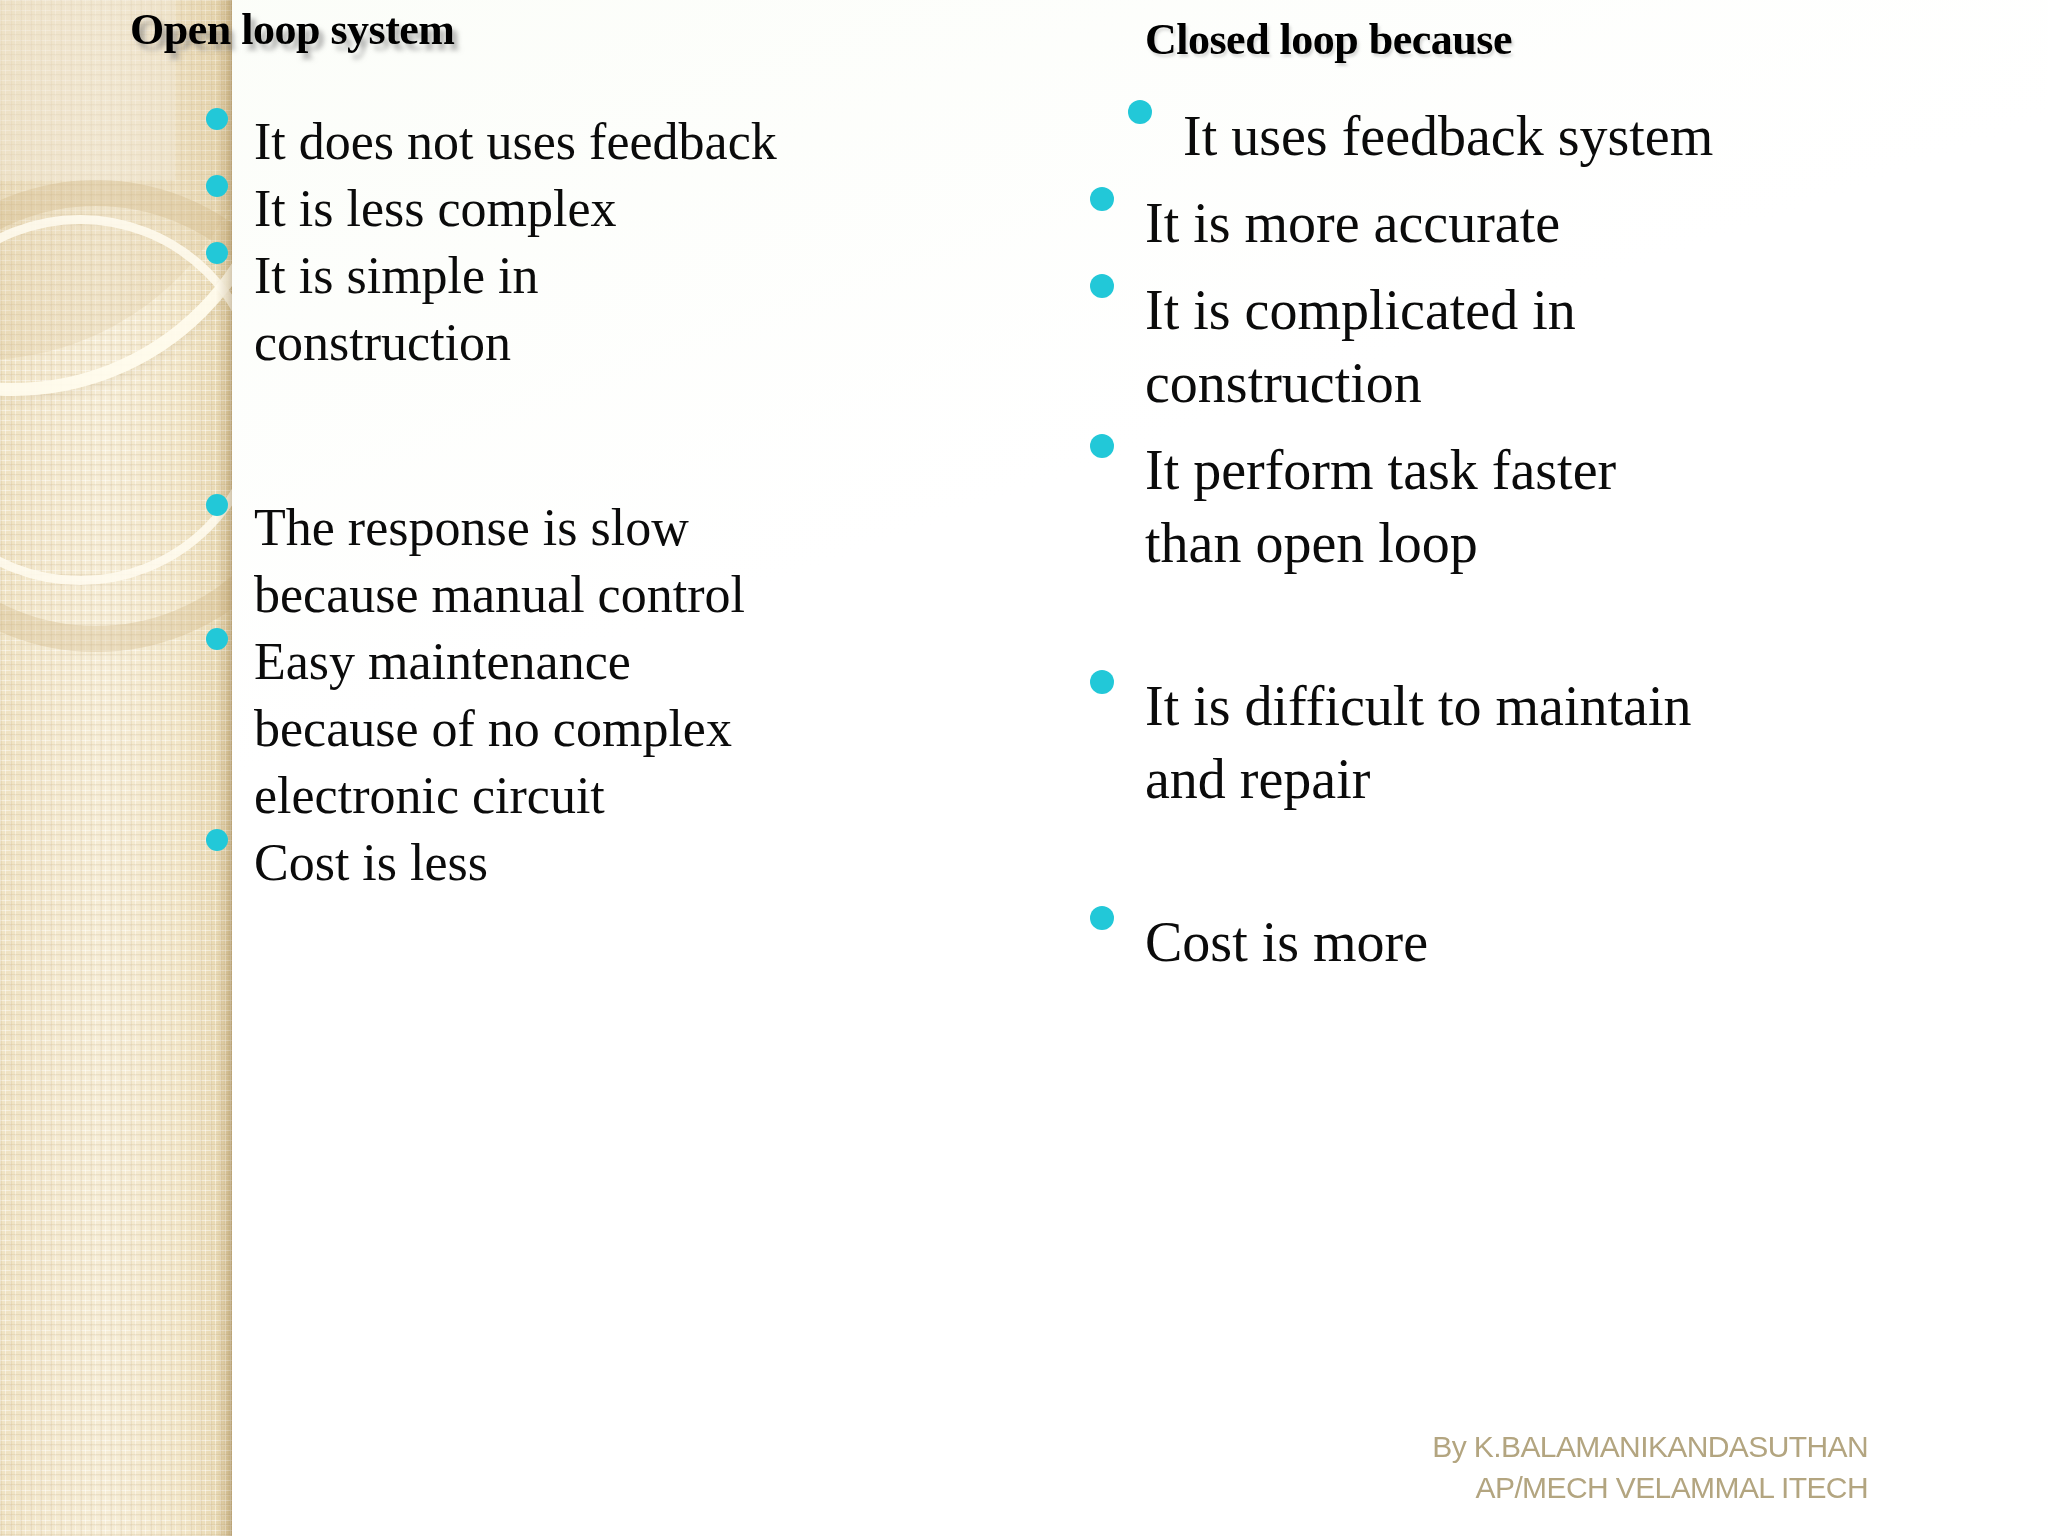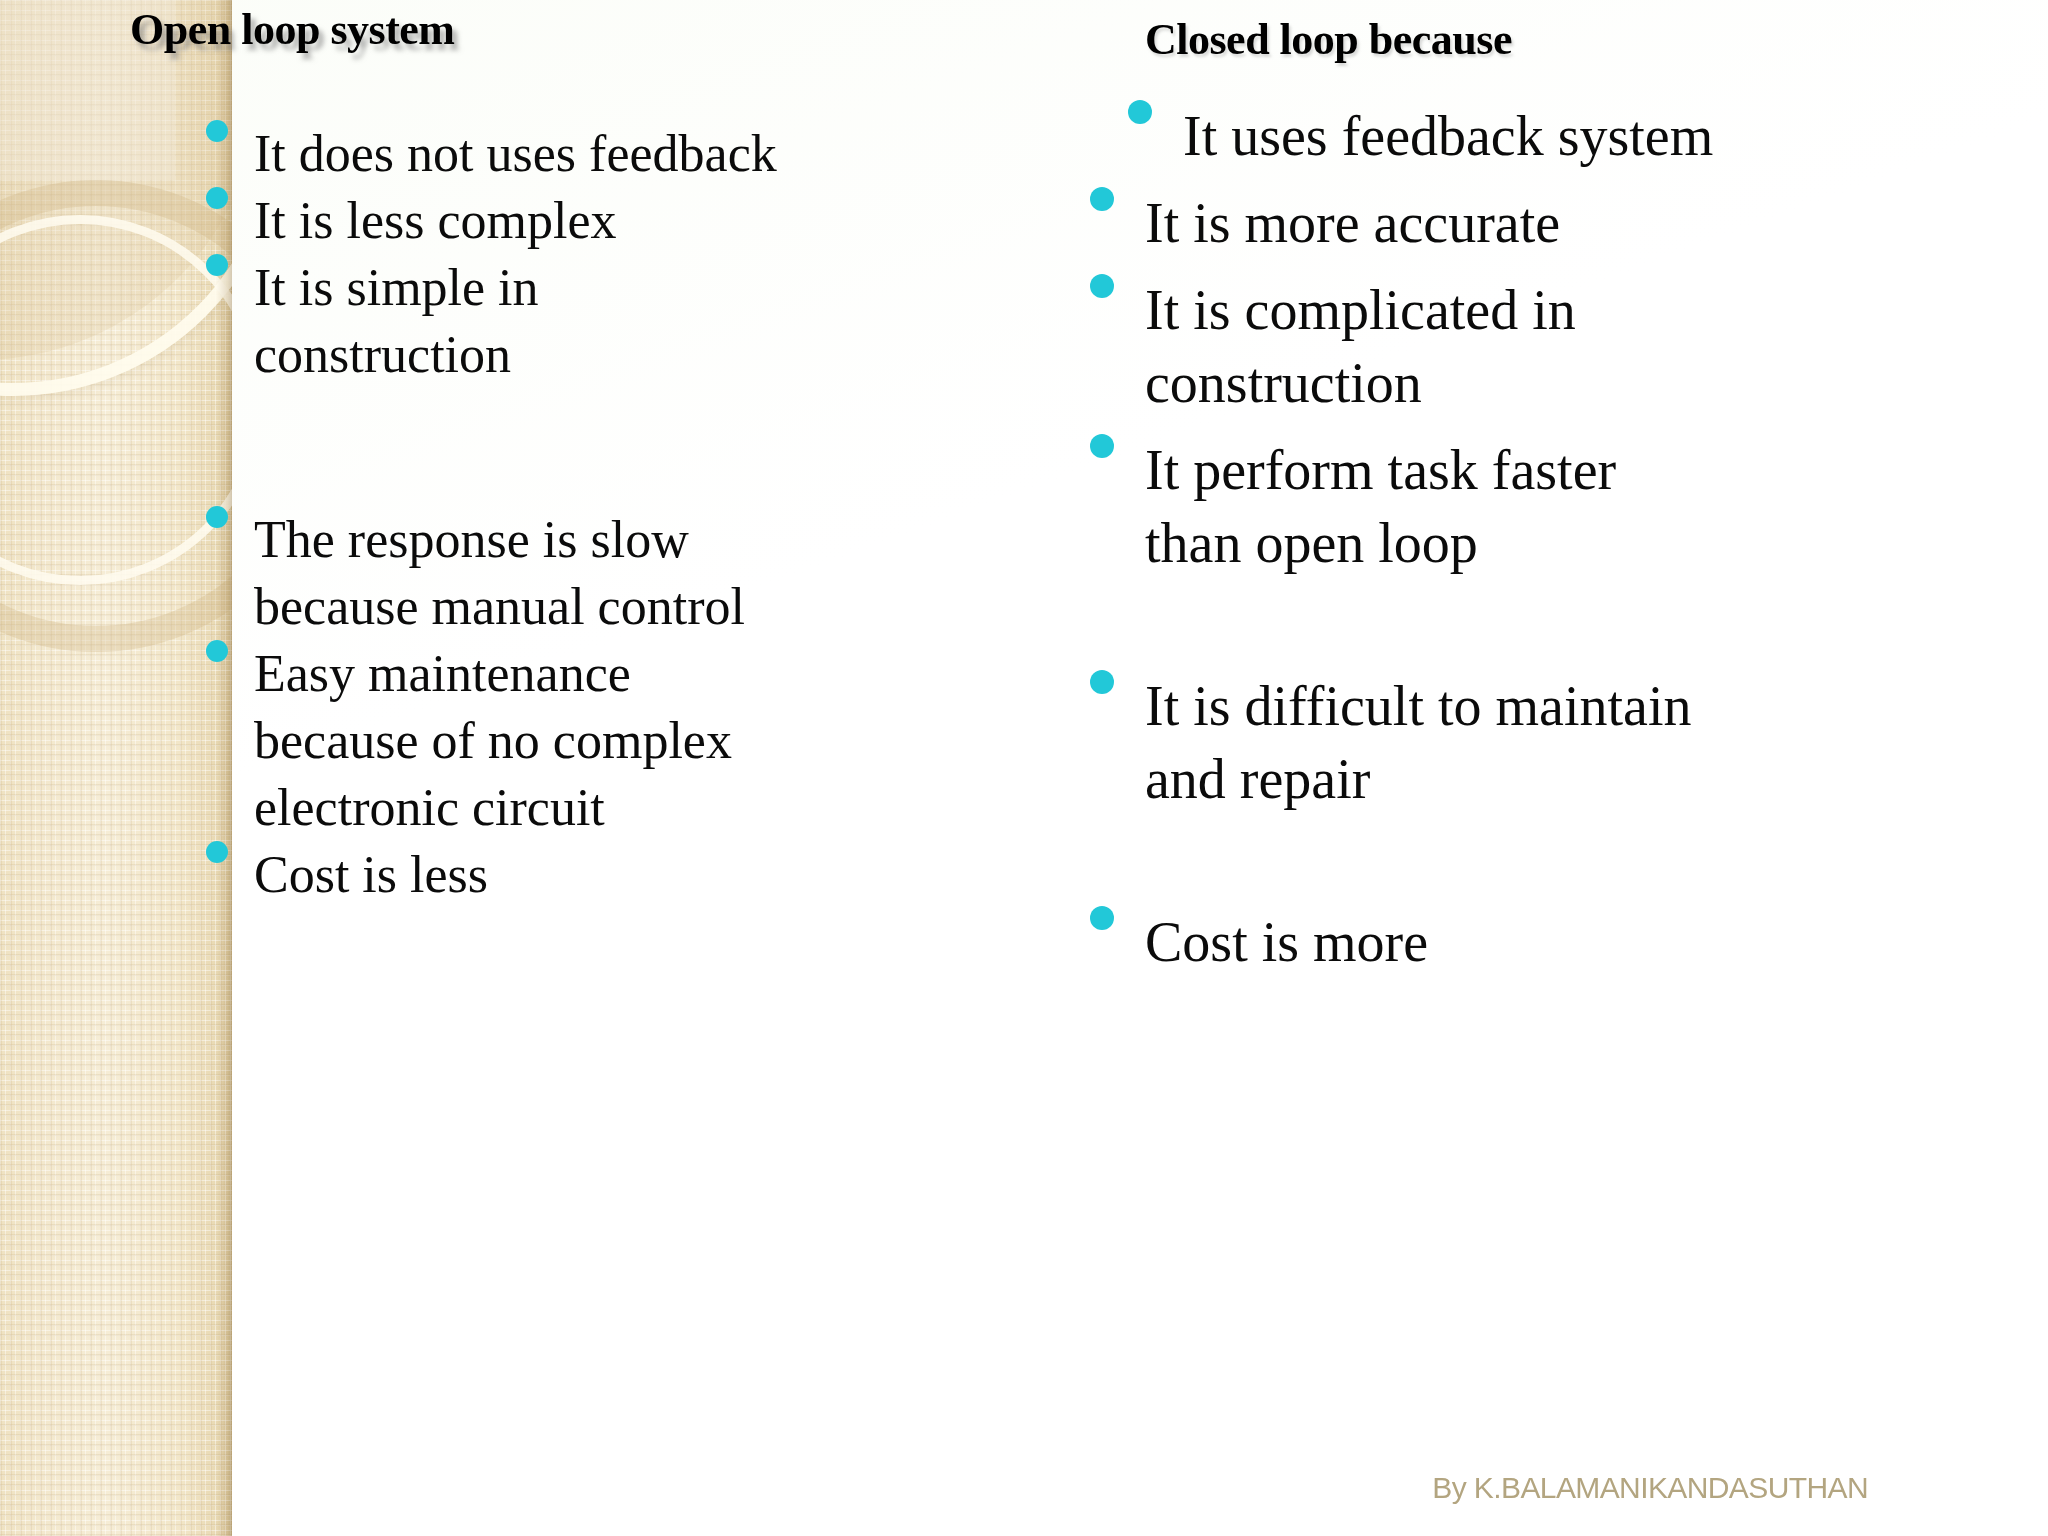--- a/index.html
+++ b/index.html
@@ -143,21 +143,21 @@
     background: #22c8d8;
   }
   ul.bullets li .txt {
     display: block;
   }
 
   
   #list-open {
     position: absolute;
     left: 36px;
-    top: 120px;
+    top: 108px;
     width: 660px;
   }
   #list-open li {
     font-size: 52px;
     line-height: 67px;
   }
   #list-open li .dot {
     left: 0px;
     width: 22px; height: 22px;
   }
@@ -281,15 +281,16 @@
       <li style="height:90px;"></li>
       <li>
         <span class="dot"></span>
         <span class="txt">Cost is more</span>
       </li>
     </ul>
   </div>
 
   <div id="footer">
     <div>By K.BALAMANIKANDASUTHAN</div>
+    <div>AP/MECH VELAMMAL ITECH</div>
   </div>
 
 </div>
 
 </body></html>

